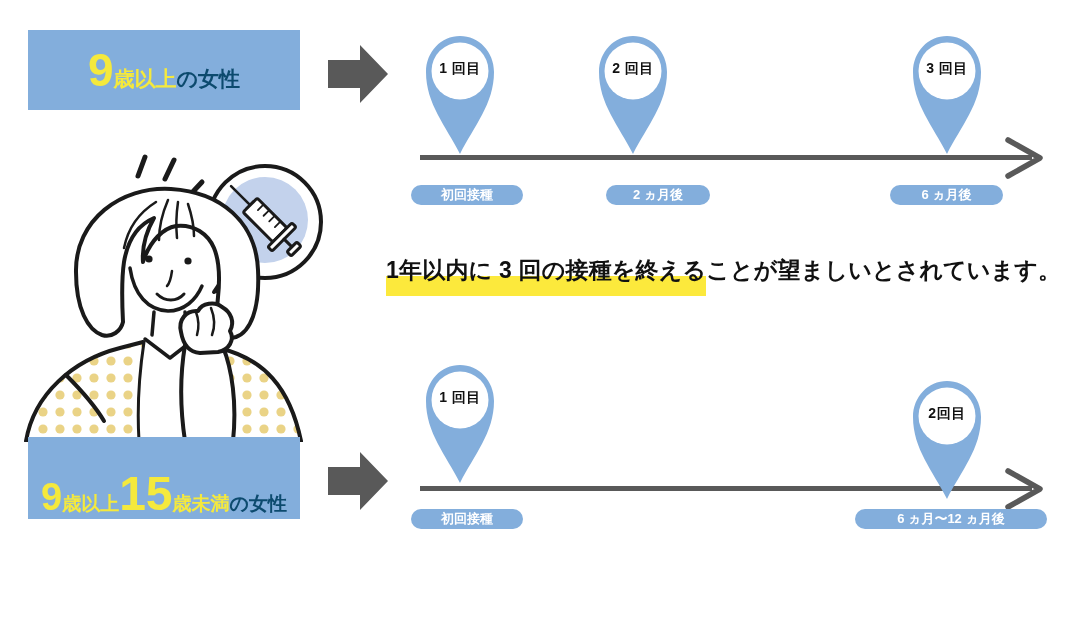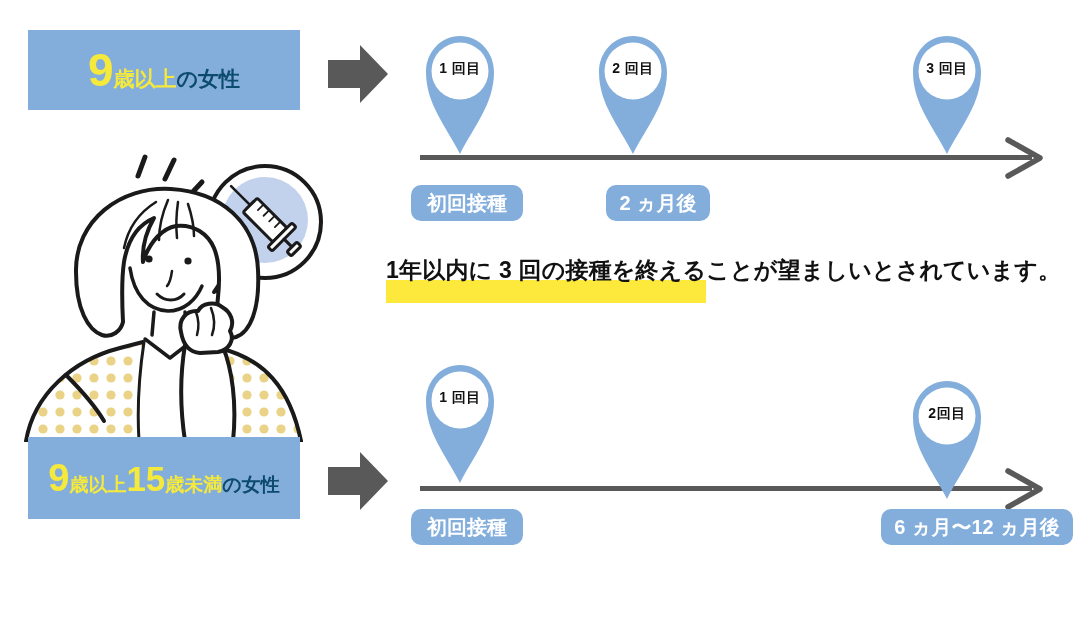--- a/index.html
+++ b/index.html
@@ -12,21 +12,21 @@
     position:absolute;left:28px;width:272px;background:#83AEDC;
     display:flex;align-items:baseline;justify-content:center;
     font-weight:700;white-space:nowrap;
   }
   .box-top{top:30px;height:80px;padding-top:0;}
   .box-bottom{top:437px;height:82px;}
   .yellow{color:#F5E93C;}
   .white{color:#0c4a6e;}
   .num-xl{font-size:46px;line-height:80px;}
   .num-l{font-size:38px;line-height:82px;}
-  .num-xxl{font-size:35px;line-height:82px;}
+  .num-xxl{font-size:48px;line-height:82px;margin-top:16px;}
   .sub-top{font-size:21px;}
   .sub-bottom{font-size:19px;}
   
   .block-arrow{position:absolute;left:328px;}
   .arrow-top{top:45px;}
   .arrow-bottom{top:452px;}
   
   .tl-line{position:absolute;left:420px;width:612px;height:5px;background:#595959;}
   .tl-top{top:155px;}
   .tl-bottom{top:486px;}
@@ -35,34 +35,34 @@
   .tl-head-bottom{top:466px;}
   
   .pin{position:absolute;width:80px;height:130px;}
   .pin svg{display:block;}
   .pin-label{
     position:absolute;top:32px;left:0;width:80px;text-align:center;
     font-size:14px;font-weight:700;color:#111;white-space:nowrap;letter-spacing:0.5px;
   }
   
   .badge{
-    position:absolute;height:36px;background:#83AEDC;border-radius:10px;
-    color:#fff;font-weight:700;font-size:20px;
+    position:absolute;height:20px;background:#83AEDC;border-radius:10px;
+    color:#fff;font-weight:700;font-size:13px;
     display:flex;align-items:center;justify-content:center;white-space:nowrap;
   }
   .badge-r1{top:185px;}
   .badge-r2{top:509px;}
   
   .note{
     position:absolute;left:386px;font-size:23px;font-weight:700;color:#111;
     white-space:nowrap;letter-spacing:0.2px;
   }
   .note-top{top:255px;}
   .note-bottom{top:585px;}
-  .hl{background:linear-gradient(to bottom,transparent 50%,#FCE93C 50%);padding-bottom:20px;}
+  .hl{background:linear-gradient(to bottom,transparent 50%,#FCE93C 50%);padding-bottom:13px;}
   
   .illu{position:absolute;left:18px;top:132px;}
 </style>
 </head>
 <body>
 
 <div class="canvas">
 
   <div class="label-box box-top">
     <span class="yellow num-xl">9</span>
@@ -96,20 +96,21 @@
   <div class="pin" style="left:907px;top:28px">
     <svg width="80" height="130" viewBox="0 0 80 130">
       <path d="M40,126 C26,98 6,76 6,44 C6,23.7 21.2,8 40,8 C58.8,8 74,23.7 74,44 C74,76 54,98 40,126 Z" fill="#83AEDC"></path>
       <circle cx="40" cy="43" r="28.5" fill="#ffffff"></circle>
     </svg>
     <div class="pin-label">3 回目</div>
   </div>
 
   <div class="badge badge-r1" style="left:411px;width:112px">初回接種</div>
   <div class="badge badge-r1" style="left:606px;width:104px">2 ヵ月後</div>
+  <div class="badge badge-r1" style="left:890px;width:113px">6 ヵ月後</div>
 
   <div class="note note-top"><span class="hl">1年以内に 3 回の接種を終える</span><span>ことが望ましいとされています。</span></div>
 
   <svg class="illu" width="330" height="310" viewBox="0 0 330 310">
     <defs>
       <pattern id="dots" width="17" height="17" patternUnits="userSpaceOnUse">
         <rect width="17" height="17" fill="#ffffff"></rect>
         <circle cx="8" cy="8" r="4.6" fill="#EAD386"></circle>
       </pattern>
     </defs>
@@ -188,16 +189,16 @@
   </div>
   <div class="pin" style="left:907px;top:373px">
     <svg width="80" height="130" viewBox="0 0 80 130">
       <path d="M40,126 C26,98 6,76 6,44 C6,23.7 21.2,8 40,8 C58.8,8 74,23.7 74,44 C74,76 54,98 40,126 Z" fill="#83AEDC"></path>
       <circle cx="40" cy="43" r="28.5" fill="#ffffff"></circle>
     </svg>
     <div class="pin-label">2回目</div>
   </div>
 
   <div class="badge badge-r2" style="left:411px;width:112px">初回接種</div>
-  <div class="badge badge-r2" style="left:881px;width:192px">6 ヵ月〜12 ヵ月後</div>
+  <div class="badge badge-r2" style="left:855px;width:192px">6 ヵ月〜12 ヵ月後</div>
 
 
 </div>
 
 </body></html>

